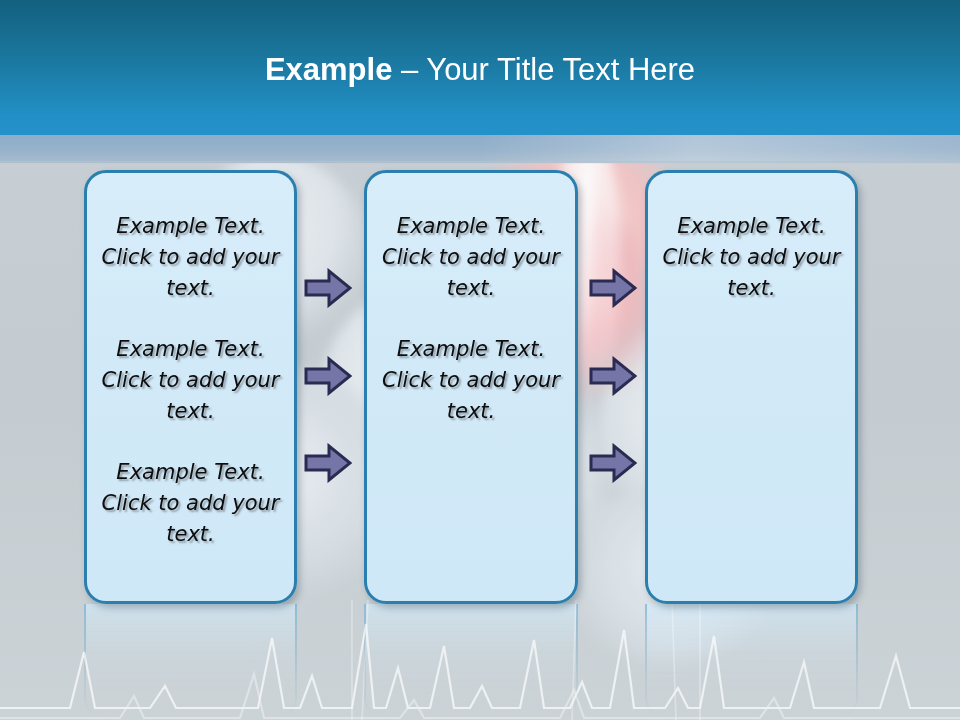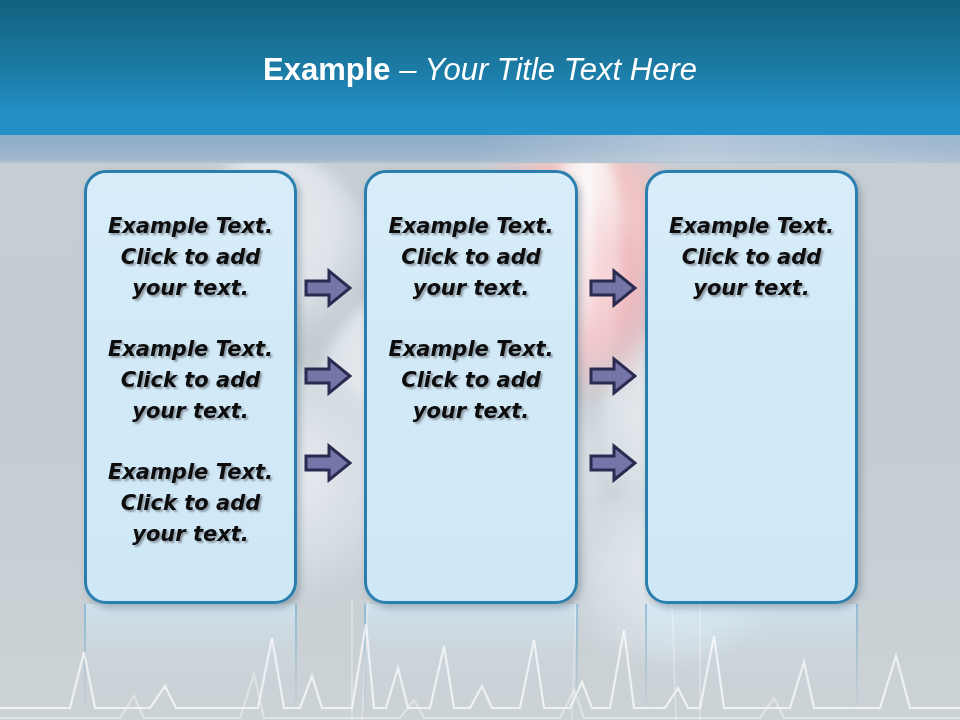--- a/index.html
+++ b/index.html
@@ -32,21 +32,21 @@
   .swirl2{position:absolute;left:395px;top:20px;width:26px;height:250px;
     background:linear-gradient(176deg,rgba(255,255,255,.95),rgba(255,255,255,.15));
     border-radius:50%;transform:rotate(5deg);filter:blur(2px);}
 
   
   .header{position:absolute;left:0;top:0;width:960px;height:135px;
     background:linear-gradient(180deg,#13607f 0%,#176c8e 22%,#1c7ca6 52%,#2290c6 86%,#2492c9 100%);}
   .header-title{position:absolute;left:0;top:50px;width:960px;text-align:center;
     color:#ffffff;font-size:31px;line-height:40px;white-space:nowrap;}
   .title-strong{font-weight:bold;}
-  .title-rest{font-weight:normal;font-style:italic;}
+  .title-rest{font-weight:normal;}
 
   .band{position:absolute;left:0;top:135px;width:960px;height:28px;
     background:linear-gradient(180deg,#8fadc9 0%,#96b2cb 55%,#a9bccd 100%);}
   .band-gloss{position:absolute;left:480px;top:135px;width:480px;height:28px;
     background:linear-gradient(100deg,rgba(255,255,255,0) 0%,rgba(255,255,255,.30) 45%,rgba(255,255,255,.10) 100%);}
   .band-edge{position:absolute;left:0;top:161px;width:960px;height:3px;
     background:linear-gradient(180deg,rgba(178,194,208,.9),rgba(198,205,210,0));}
 
   
   .reflect-zone{position:absolute;left:0;top:604px;width:960px;height:116px;overflow:hidden;}
@@ -67,21 +67,21 @@
     border:3px solid #2a7fae;border-radius:22px;
     box-shadow:3px 4px 7px rgba(60,80,95,.35);
     box-sizing:border-box;}
   .pb1{left:84px;width:213px;}
   .pb2{left:364px;width:214px;}
   .pb3{left:645px;width:213px;}
 
   .txt-wrap{position:absolute;left:0;top:38px;width:100%;}
   .ptext{
     text-align:center;color:#0d0d0d;
-    font-style:italic;font-weight:bold;
+    font-style:italic;font-weight:normal;
     font-size:21px;line-height:31px;
     font-family:"DejaVu Sans","Liberation Sans",sans-serif;
     text-shadow:2px 2px 2px rgba(120,130,140,.75);
     margin:0 0 30px 0;padding:0 14px;
   }
   .ptext:last-child{margin-bottom:0;}
 
   
   .arrow{position:absolute;width:48px;height:40px;}
   .ac1{left:304px;} .ac2{left:589px;}

